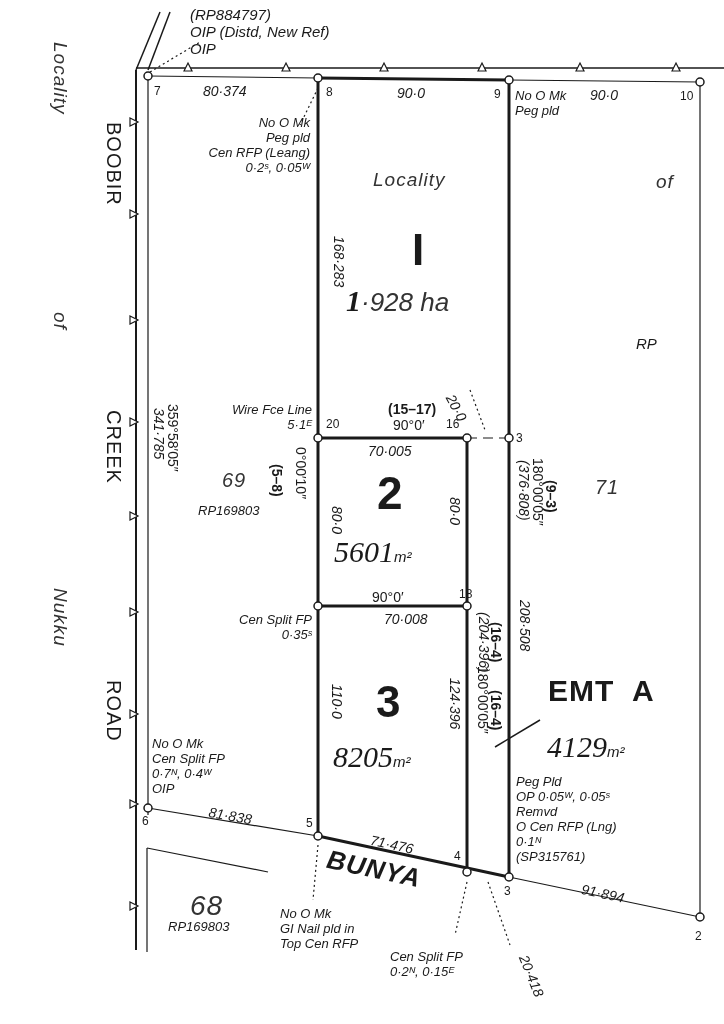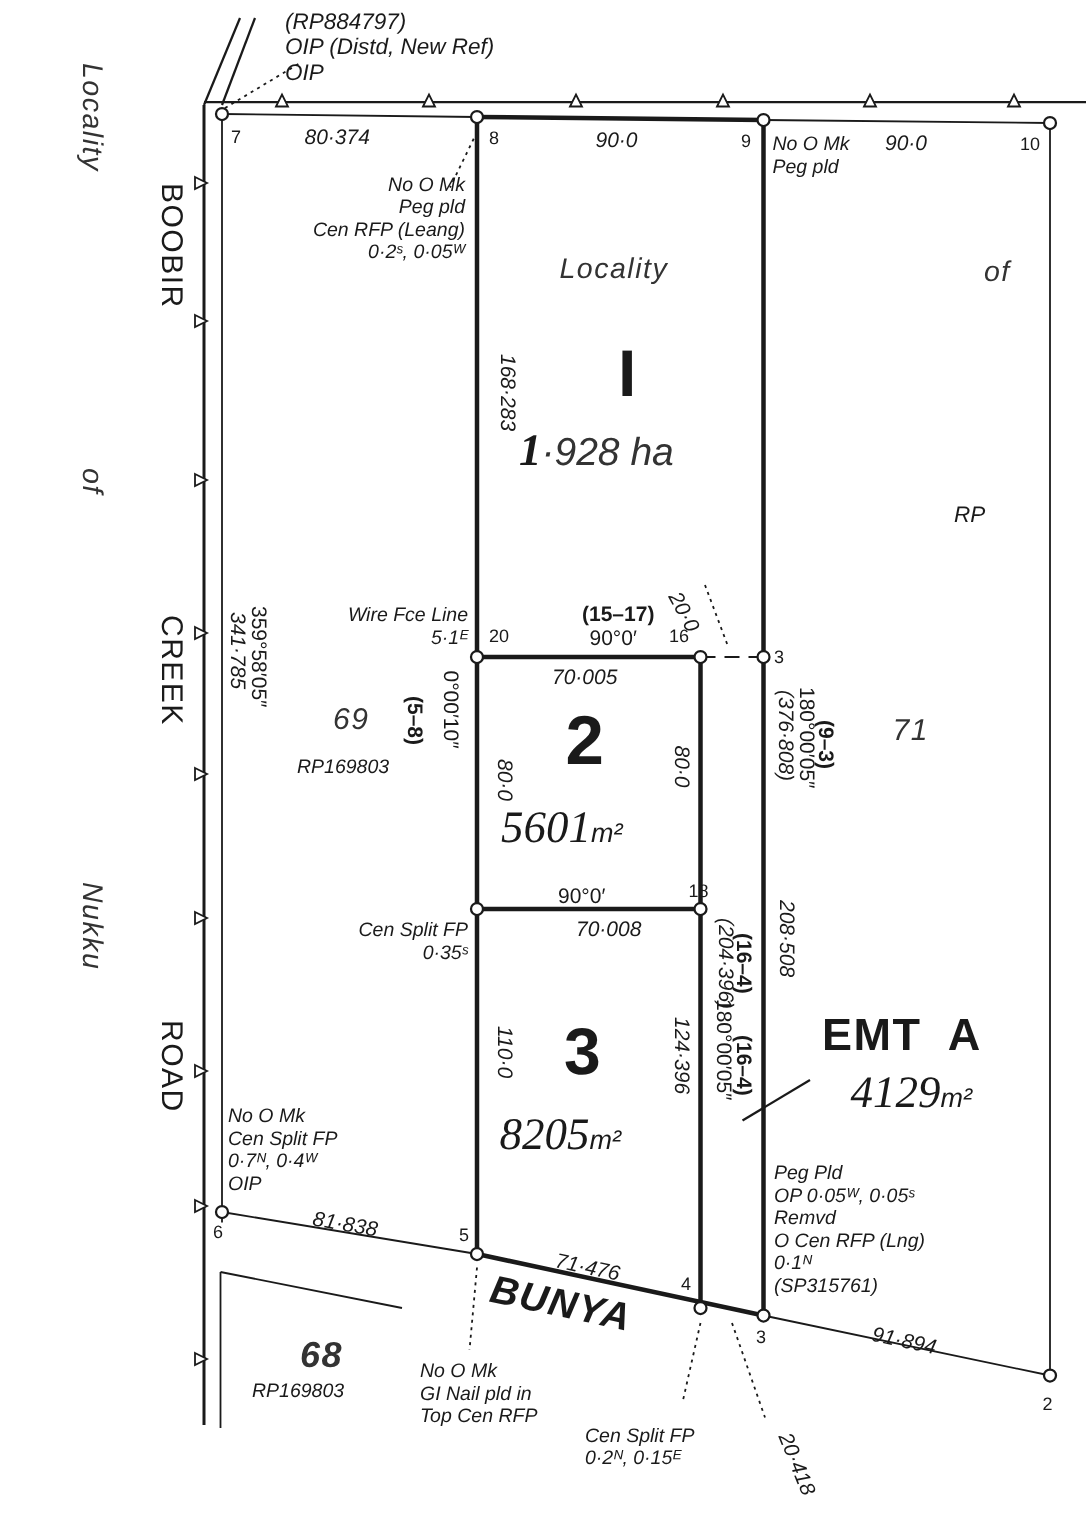--- a/index.html
+++ b/index.html
@@ -6,21 +6,21 @@
   body { width:724px; height:1024px; position:relative; overflow:hidden; font-family:"Liberation Sans", sans-serif; color:#1a1a1a; }
   svg { position:absolute; left:0; top:0; }
   .lbl { position:absolute; white-space:nowrap; font-family:"Liberation Sans", sans-serif; font-style:italic; color:#1a1a1a; line-height:1.0; }
   .up { font-style:normal; }
   .note { font-size:13px; line-height:15px; text-align:right; }
   .noteL { font-size:13px; line-height:15px; text-align:left; }
   .dim { font-size:14px; }
   .pt { font-size:12px; font-style:normal; }
   .big { font-weight:bold; font-style:normal; }
   .area { font-family:"Liberation Serif", serif; font-style:italic; font-size:30px; }
-  .area small { font-family:"Liberation Sans", sans-serif; font-size:18px; }
+  .area small { font-family:"Liberation Sans", sans-serif; font-size:15px; }
   .road { font-size:20px; letter-spacing:1px; }
   .loc  { font-size:19px; color:#333; letter-spacing:1px; }
   .rot90 { transform-origin:0 0; transform:rotate(90deg); }
 </style>
 </head>
 <body>
 
 <svg width="724" height="1024" viewBox="0 0 724 1024">
   <g stroke="#1a1a1a" fill="none">
 
@@ -207,26 +207,26 @@
 <div class="lbl dim rot90" style="left:532px;top:600px;">208·508</div>
 <div class="lbl dim" style="left:456px;top:392px;transform:rotate(62deg);transform-origin:0 0;">20·0</div>
 
 <div class="lbl dim rot90" style="left:531px;top:460px;">(376·808)</div>
 <div class="lbl up rot90" style="left:545px;top:458px;font-size:14px;">180°00′05″</div>
 <div class="lbl up rot90" style="left:558px;top:480px;font-size:14px;font-weight:bold;">(9–3)</div>
 <div class="lbl loc" style="left:595px;top:477px;font-size:20px;">71</div>
 <div class="lbl" style="left:636px;top:336px;font-size:15px;">RP</div>
 
 <div class="lbl big up" style="left:548px;top:676px;font-size:30px;letter-spacing:1px;white-space:pre;text-align:center;">EMT  A</div>
-<div class="lbl area" style="left:547px;top:714px;margin-left:20px;"><span>4129</span><small>m²</small></div>
+<div class="lbl area" style="left:547px;top:732px;"><span>4129</span><small>m²</small></div>
 
 <div class="lbl up rot90" style="left:180px;top:404px;font-size:14px;">359°58′05″</div>
 <div class="lbl dim rot90" style="left:166px;top:408px;">341·785</div>
 <div class="lbl loc" style="left:222px;top:470px;font-size:20px;text-align:right;">69</div>
 <div class="lbl" style="left:198px;top:504px;font-size:13px;">RP169803</div>
 
 <div class="lbl dim" style="left:210px;top:805px;transform:rotate(10deg);transform-origin:0 0;">81·838</div>
 <div class="lbl dim" style="left:372px;top:833px;transform:rotate(12deg);transform-origin:0 0;">71·476</div>
 <div class="lbl big road" style="left:330px;top:846px;font-size:26px;font-style:italic;transform:rotate(12deg);transform-origin:0 0;">BUNYA</div>
 <div class="lbl dim" style="left:583px;top:882px;transform:rotate(12deg);transform-origin:0 0;">91·894</div>
 <div class="lbl dim" style="left:530px;top:953px;transform:rotate(68deg);transform-origin:0 0;">20·418</div>
-<div class="lbl loc" style="left:200px;top:892px;font-size:24px;font-weight:bold;">68</div>
+<div class="lbl loc" style="left:190px;top:892px;font-size:28px;">68</div>
 <div class="lbl" style="left:168px;top:920px;font-size:13px;">RP169803</div>
 
 </body></html>

